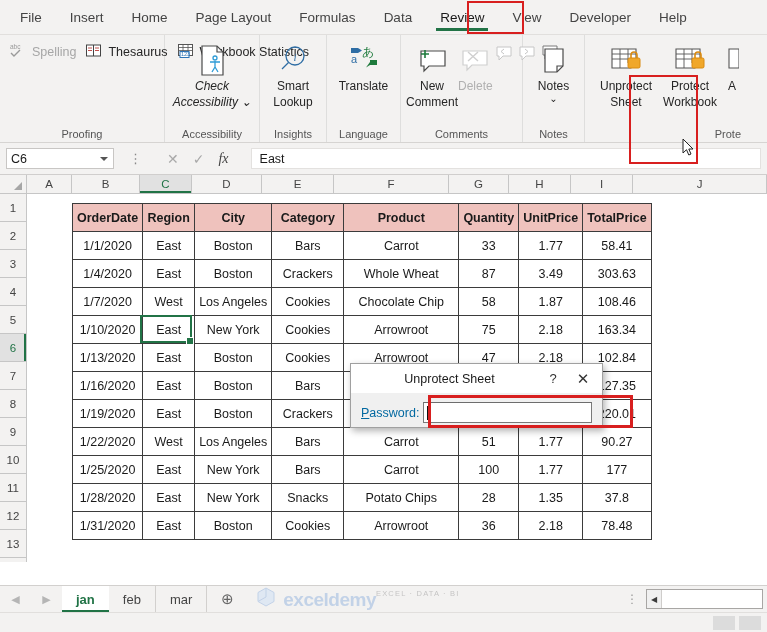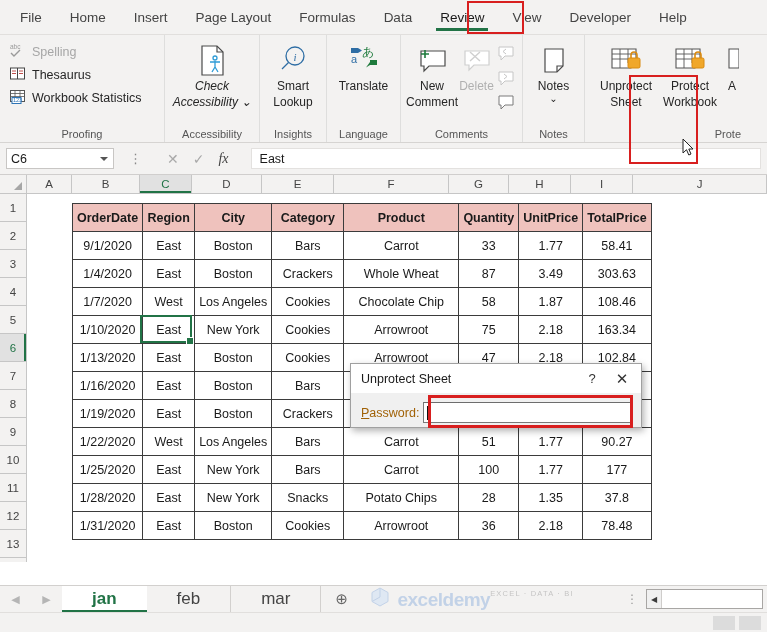--- a/index.html
+++ b/index.html
@@ -87,21 +87,21 @@
   .smallbtn {
     display: flex; align-items: center;
     gap: 6px;
     height: 22px;
     padding: 0 4px;
     font-size: 12.5px;
     color: #262626;
     white-space: nowrap;
   }
   .smallbtn.disabled { color: #a6a6a6; }
-  .col-small { display: flex; flex-direction: column; gap: 1px; }
+  .col-small { display: flex; flex-direction: row; gap: 1px; }
 
   
   .bigbtn {
     width: 70px;
     display: flex; flex-direction: column;
     align-items: center;
     gap: 2px;
     padding-top: 3px;
     font-size: 12px;
     color: #262626;
@@ -272,46 +272,47 @@
     right: -4px; bottom: -4px;
     width: 6px; height: 6px;
     background: #217346;
     border: 1px solid #ffffff;
   }
 
   
   .dialog {
     position: absolute;
     left: 350px; top: 363px;
-    width: 292px;
+    width: 253px;
     background: #f0f0f0;
     border: 1px solid #a0a0a0;
     box-shadow: 2px 3px 7px rgba(0,0,0,0.30);
     z-index: 40;
     font-size: 12.5px;
+    text-align: center;
   }
   .dlg-title {
     height: 29px;
     background: #ffffff;
     display: flex; align-items: center;
     padding: 0 4px 0 10px;
   }
   .dlg-title .t { flex: 1; font-size: 12.5px; color: #1a1a1a; }
   .dlg-help, .dlg-close {
     width: 30px; height: 24px;
     display: flex; align-items: center; justify-content: center;
     font-size: 13px; color: #333;
   }
   .dlg-close { font-size: 15px; }
   .dlg-body {
     padding: 9px 10px 4px 10px;
     display: flex; align-items: center;
     gap: 0px;
   }
-  .dlg-body label { font-size: 12.5px; color: #a16207; white-space: nowrap; }
+  .dlg-body label { font-size: 12.5px; color: #0369a1; white-space: nowrap; }
   .dlg-body label u { text-decoration: underline; }
   .pwd-redbox {
     position: absolute;
     left: 77px; top: 31px;
     width: 205px; height: 33px;
     border: 3px solid #d81f1f;
     pointer-events: none;
     z-index: 5;
   }
   .pwd-input {
@@ -354,23 +355,23 @@
     display: flex;
     align-items: stretch;
   }
   .navarrows {
     width: 62px;
     display: flex; align-items: center; justify-content: space-around;
     color: #b5b5b5;
     font-size: 11px;
   }
   .stab {
-    padding: 0 30px;
-    display: flex; align-items: center;
-    font-size: 17px; color: #444;
+    padding: 0 14px;
+    display: flex; align-items: center;
+    font-size: 13px; color: #444;
     border-right: 1px solid #d2d0ce;
     position: relative;
   }
   .stab.active {
     background: #ffffff;
     color: #217346;
     font-weight: bold;
     border-right: none;
   }
   .stab.active::after {
@@ -415,22 +416,22 @@
     gap: 4px;
   }
   .zbox { width: 22px; height: 14px; background: #dcdcdc; }
 </style>
 </head>
 <body>
 
 <div class="topline"></div>
 <div class="tabstrip">
   <div class="tab">File</div>
+  <div class="tab">Insert</div>
   <div class="tab">Home</div>
-  <div class="tab">Insert</div>
   <div class="tab">Page Layout</div>
   <div class="tab">Formulas</div>
   <div class="tab">Data</div>
   <div class="tab active">Review</div>
   <div class="tab">View</div>
   <div class="tab">Developer</div>
   <div class="tab">Help</div>
   <div class="redbox-tab"></div>
 </div>
 
@@ -707,21 +708,21 @@
         <th class="w-d">City</th>
         <th class="w-e">Category</th>
         <th class="w-f">Product</th>
         <th class="w-g">Quantity</th>
         <th class="w-h">UnitPrice</th>
         <th class="w-i">TotalPrice</th>
       </tr>
     </thead>
     <tbody id="tbody">
         <tr>
-          <td class="w-b">9/1/2020</td>
+          <td class="w-b">1/1/2020</td>
           <td class="w-c">East</td>
           <td class="w-d">Boston</td>
           <td class="w-e">Bars</td>
           <td class="w-f">Carrot</td>
           <td class="w-g">33</td>
           <td class="w-h">1.77</td>
           <td class="w-i">58.41</td>
         </tr>
         <tr>
           <td class="w-b">1/4/2020</td>

